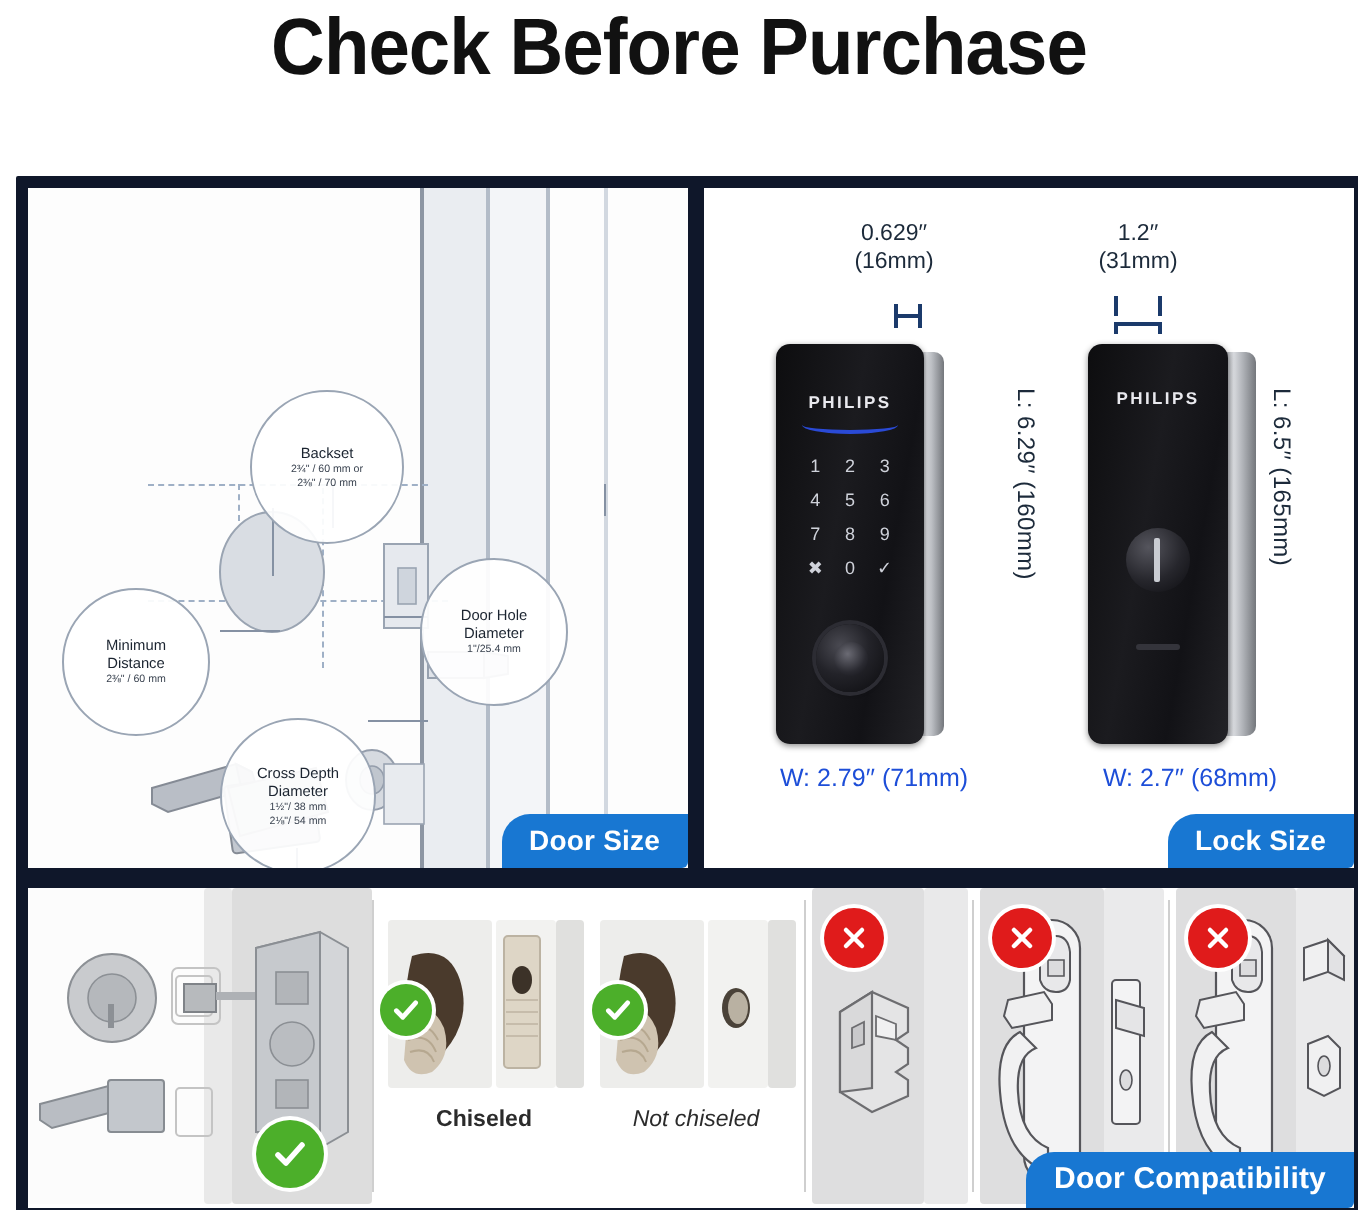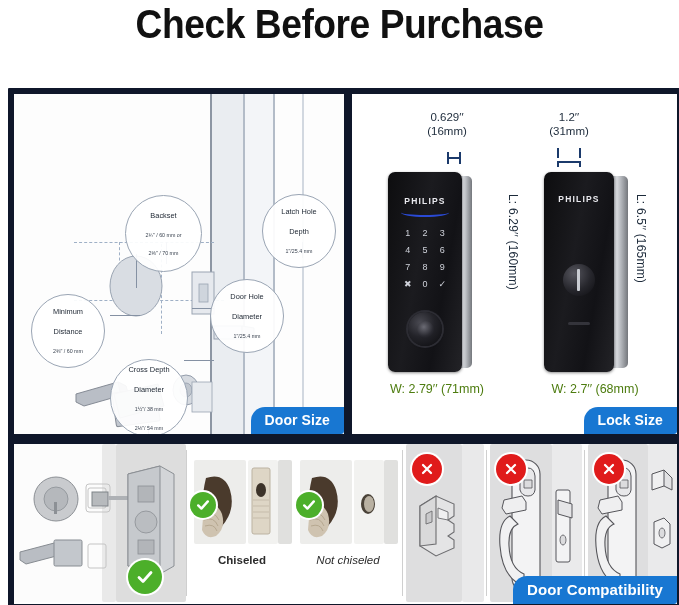--- a/index.html
+++ b/index.html
@@ -56,21 +56,20 @@
   
   .callout{
     position:absolute;
     border:1px solid #9aa5b4;
     border-radius:50%;
     background:rgba(255,255,255,0.93);
     text-align:center;
     display:flex;flex-direction:column;justify-content:center;align-items:center;
     line-height:1.22;
     z-index:6;
-    gap:11px;
   }
   .callout .c-title{font-size:7.4px;color:#1b2430;font-weight:normal;}
   .callout .c-sub{font-size:5.3px;color:#3a4350;margin-top:1px;}
   .leader{position:absolute;background:#8591a3;z-index:5;}
   .dl{position:absolute;background:#b9c2cf;}
   .dash{position:absolute;border-top:1px dashed #9fb0c6;}
   .dashv{position:absolute;border-left:1px dashed #9fb0c6;}
 
   
   .dim-top{
@@ -80,21 +79,21 @@
   }
   .vlabel{
     position:absolute;
     font-size:12px;color:#1c2a3a;
     writing-mode:vertical-rl;
     white-space:nowrap;
     letter-spacing:0.2px;
   }
   .wlabel{
     position:absolute;text-align:center;width:150px;
-    font-size:12.5px;color:#4d7c0f;white-space:nowrap;
+    font-size:12.5px;color:#1d4ed8;white-space:nowrap;
   }
 
   .lockbody{
     position:absolute;
     background:linear-gradient(100deg,#0d0d0f 0%,#1b1b1f 42%,#121216 70%,#232327 100%);
     border-radius:7px;
     box-shadow:0 1px 3px rgba(0,0,0,.45);
   }
   .lockside{
     position:absolute;
@@ -201,25 +200,20 @@
     <div class="leader" style="left:170px;top:266px;width:30px;height:1px;"></div>
     <div class="leader" style="left:96px;top:221px;width:30px;height:1px;"></div>
     <div class="leader" style="left:134px;top:330px;width:1px;height:30px;"></div>
 
     <div class="callout" id="co-backset" style="left:111px;top:101px;width:75px;height:75px;">
       <div class="c-title">Backset</div>
       <div class="c-sub">2¾" / 60 mm or</div>
       <div class="c-sub">2⅜" / 70 mm</div>
     </div>
 
-    <div class="callout" id="co-latch" style="left:248px;top:100px;width:72px;height:72px;">
-      <div class="c-title">Latch Hole</div>
-      <div class="c-title">Depth</div>
-      <div class="c-sub">1"/25.4 mm</div>
-    </div>
 
     <div class="callout" id="co-holedia" style="left:196px;top:185px;width:72px;height:72px;">
       <div class="c-title">Door Hole</div>
       <div class="c-title">Diameter</div>
       <div class="c-sub">1"/25.4 mm</div>
     </div>
 
 
     <div class="callout" id="co-mindist" style="left:17px;top:200px;width:72px;height:72px;">
       <div class="c-title">Minimum</div>

